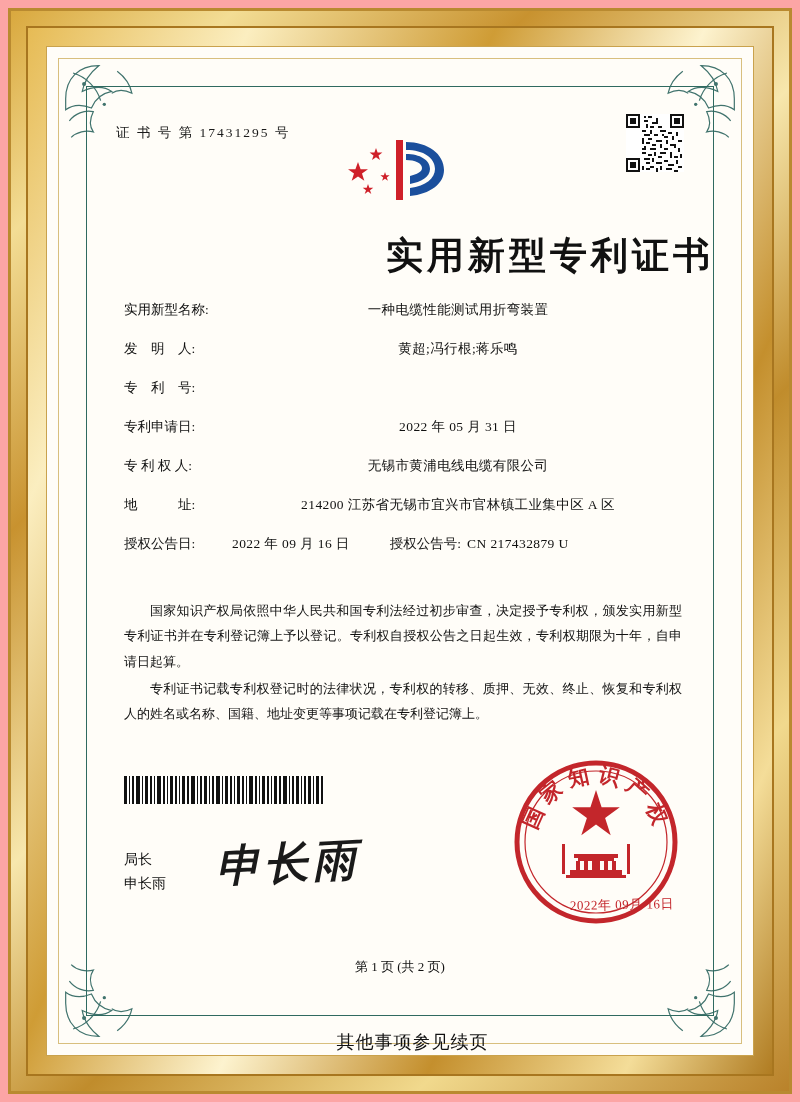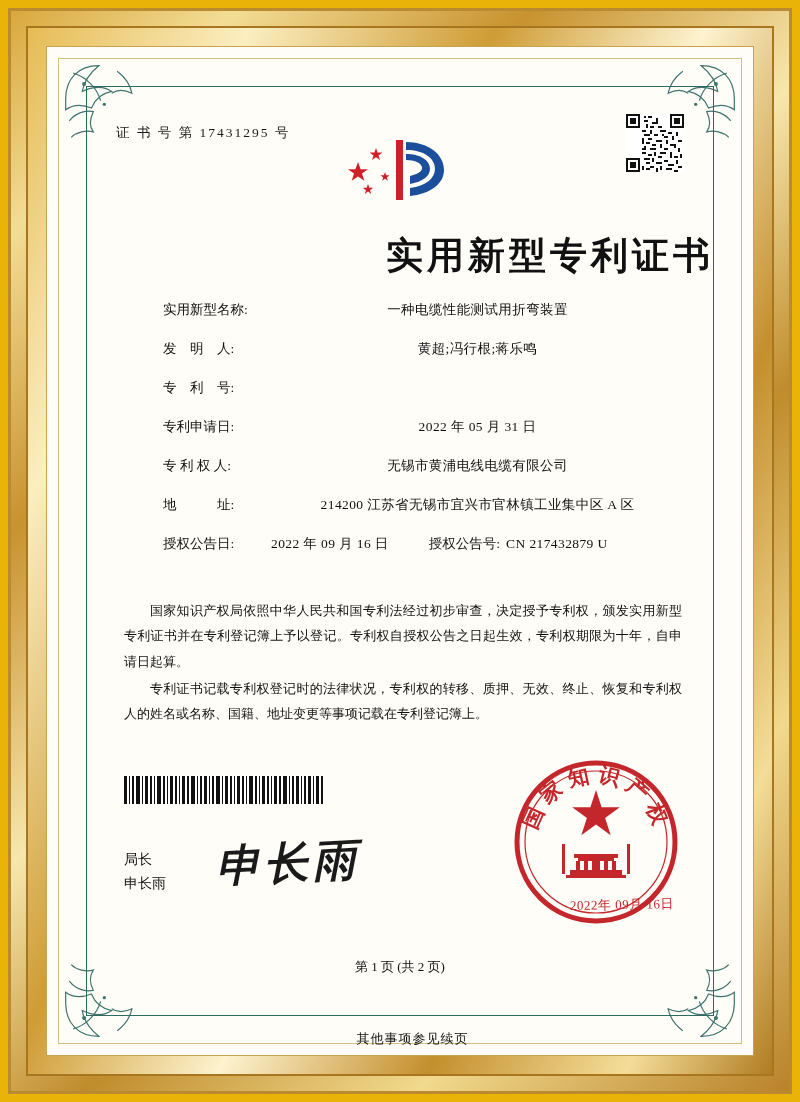--- a/index.html
+++ b/index.html
@@ -8,21 +8,21 @@
     background: #ffffff;
   }
   body {
     font-family: "Liberation Serif", "DejaVu Serif", serif;
   }
   .page {
     position: relative;
     width: 800px;
     height: 1102px;
     overflow: hidden;
-    background: #eab308;
+    background: #fca5a5;
   }
 
   
   .frame-outer {
     position: absolute;
     left: 8px; top: 8px;
     width: 784px; height: 1086px;
     box-sizing: border-box;
     border: 3px solid #b98a30;
     background: linear-gradient(135deg,#d9a83e 0%, #f3dd95 12%, #c8922f 28%, #f7e7ad 46%, #c08c2c 62%, #f1d98d 80%, #b9822a 100%);
@@ -125,21 +125,20 @@
     left: 38px;
     right: 30px;
     top: 215px;
   }
   .field-row {
     display: flex;
     align-items: baseline;
     margin-bottom: 21px;
     font-size: 13.5px;
     color: #111;
-    margin-left: 39px;
   }
   .field-label {
     width: 108px;
     flex: 0 0 108px;
     letter-spacing: 0px;
     white-space: nowrap;
   }
   .field-label.spread {
     display: flex;
     justify-content: space-between;
@@ -231,21 +230,21 @@
     text-align: center;
     font-size: 13px;
     color: #111;
   }
 
   .footnote {
     position: absolute;
     left: 0; right: 0;
     top: 1030px;
     text-align: center;
-    font-size: 13px;
+    font-size: 18px;
     color: #111;
     letter-spacing: 1px;
     padding-left: 25px;
   }
 </style>
 </head>
 <body>
 
 <div class="page">
 

